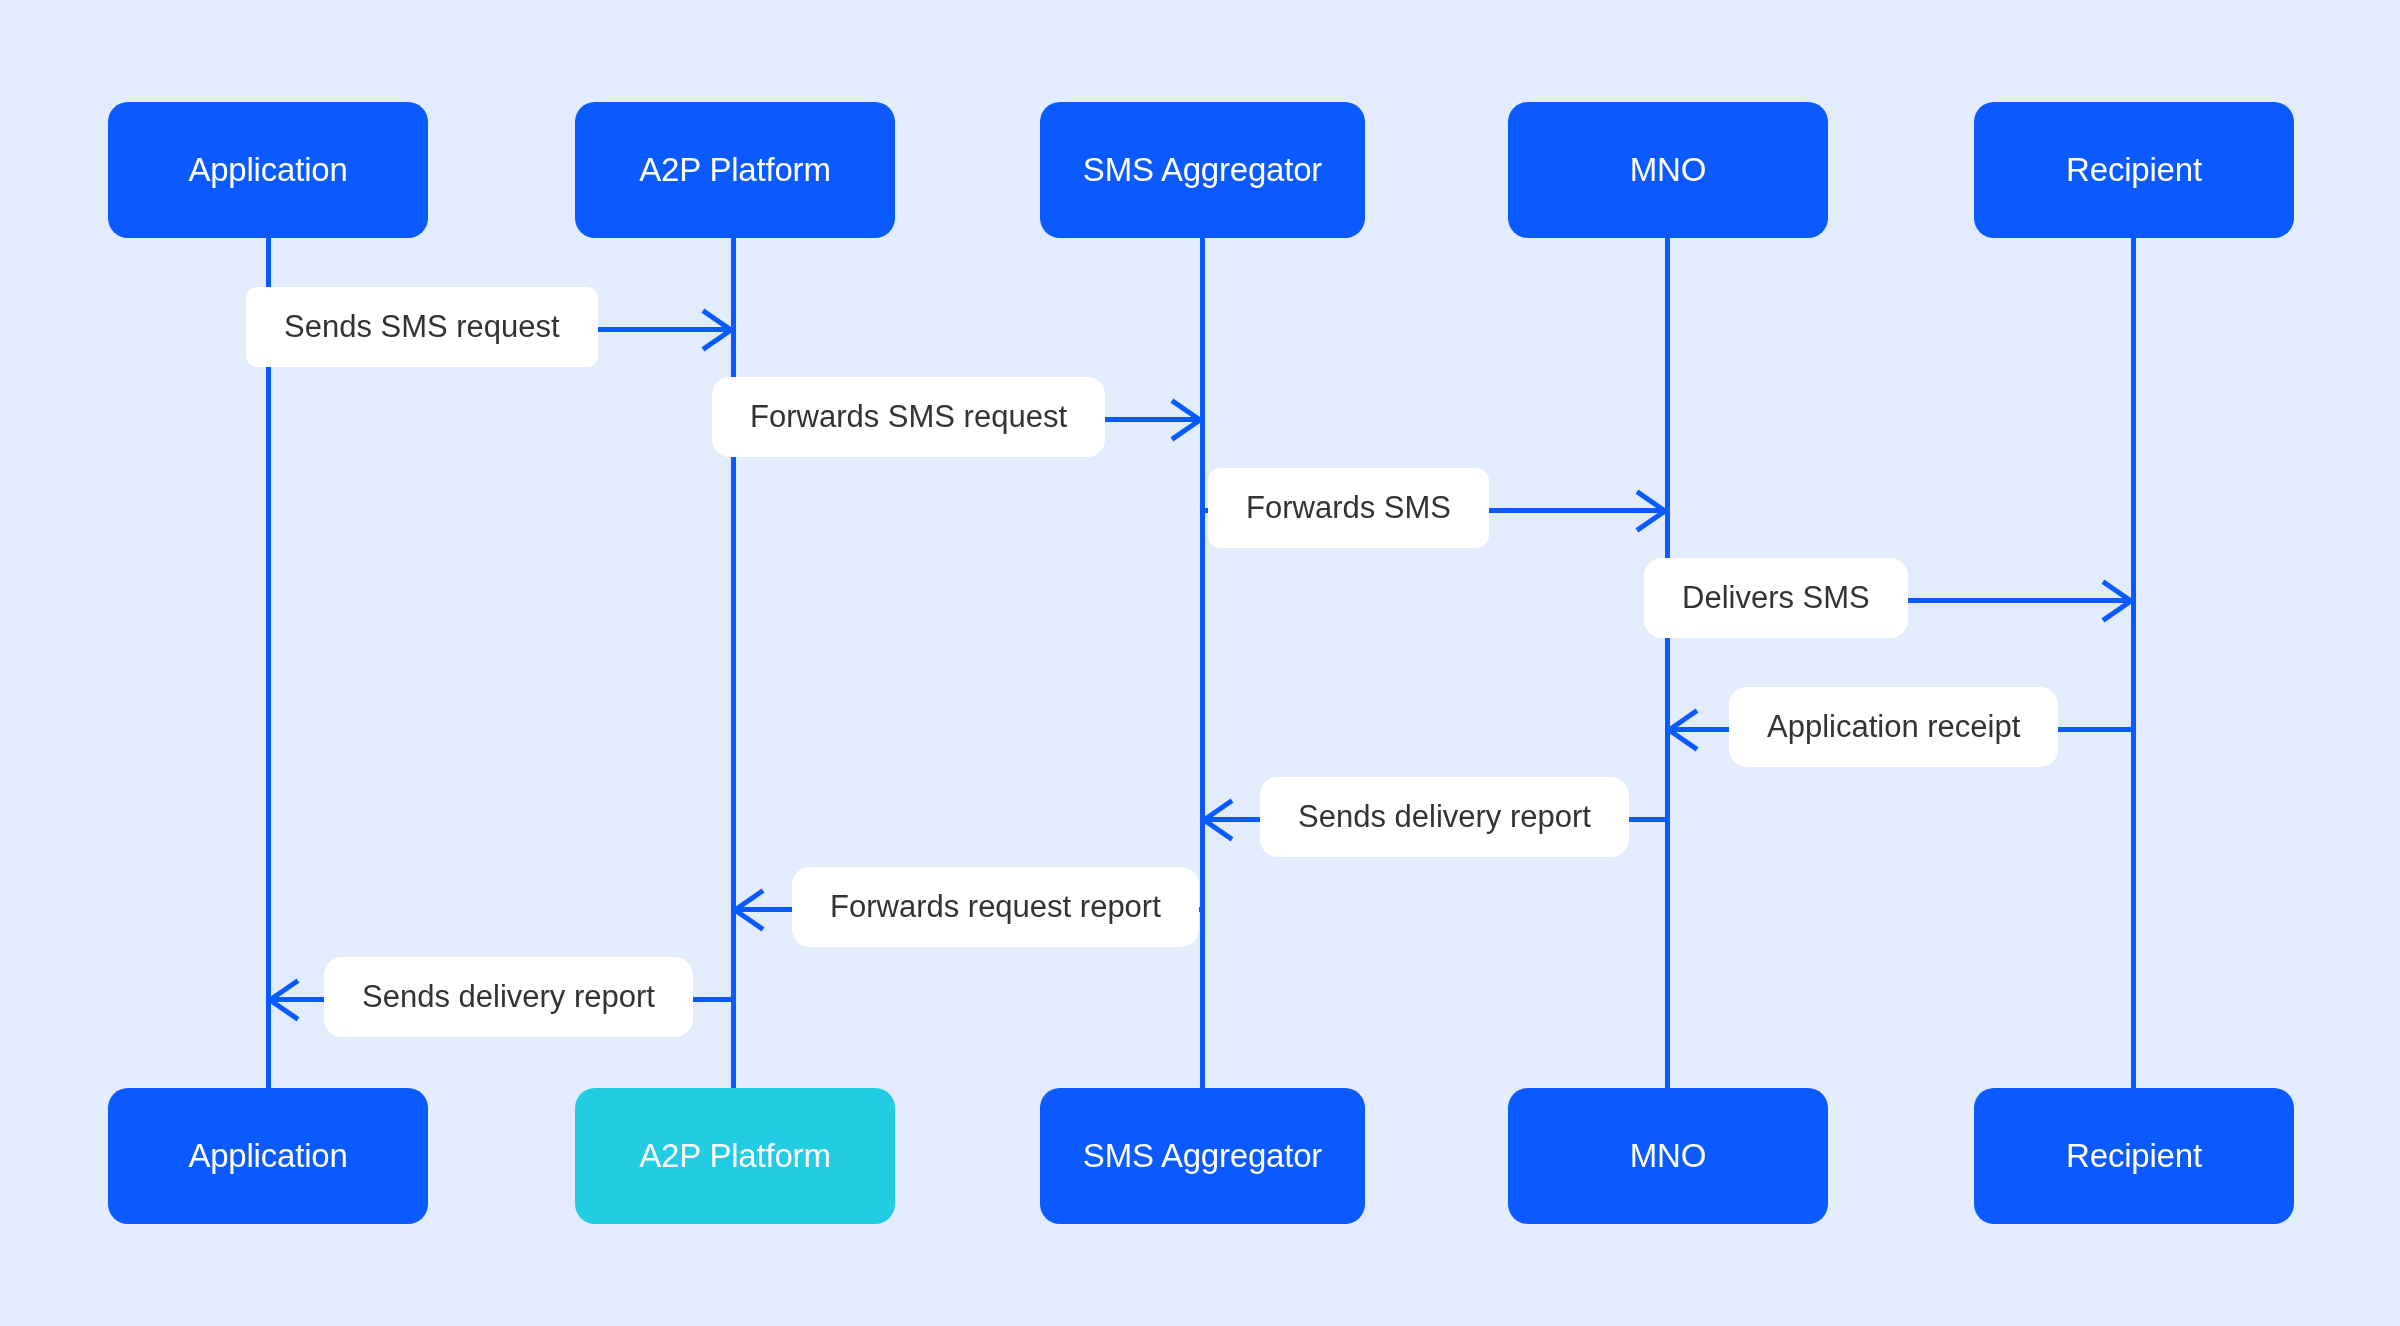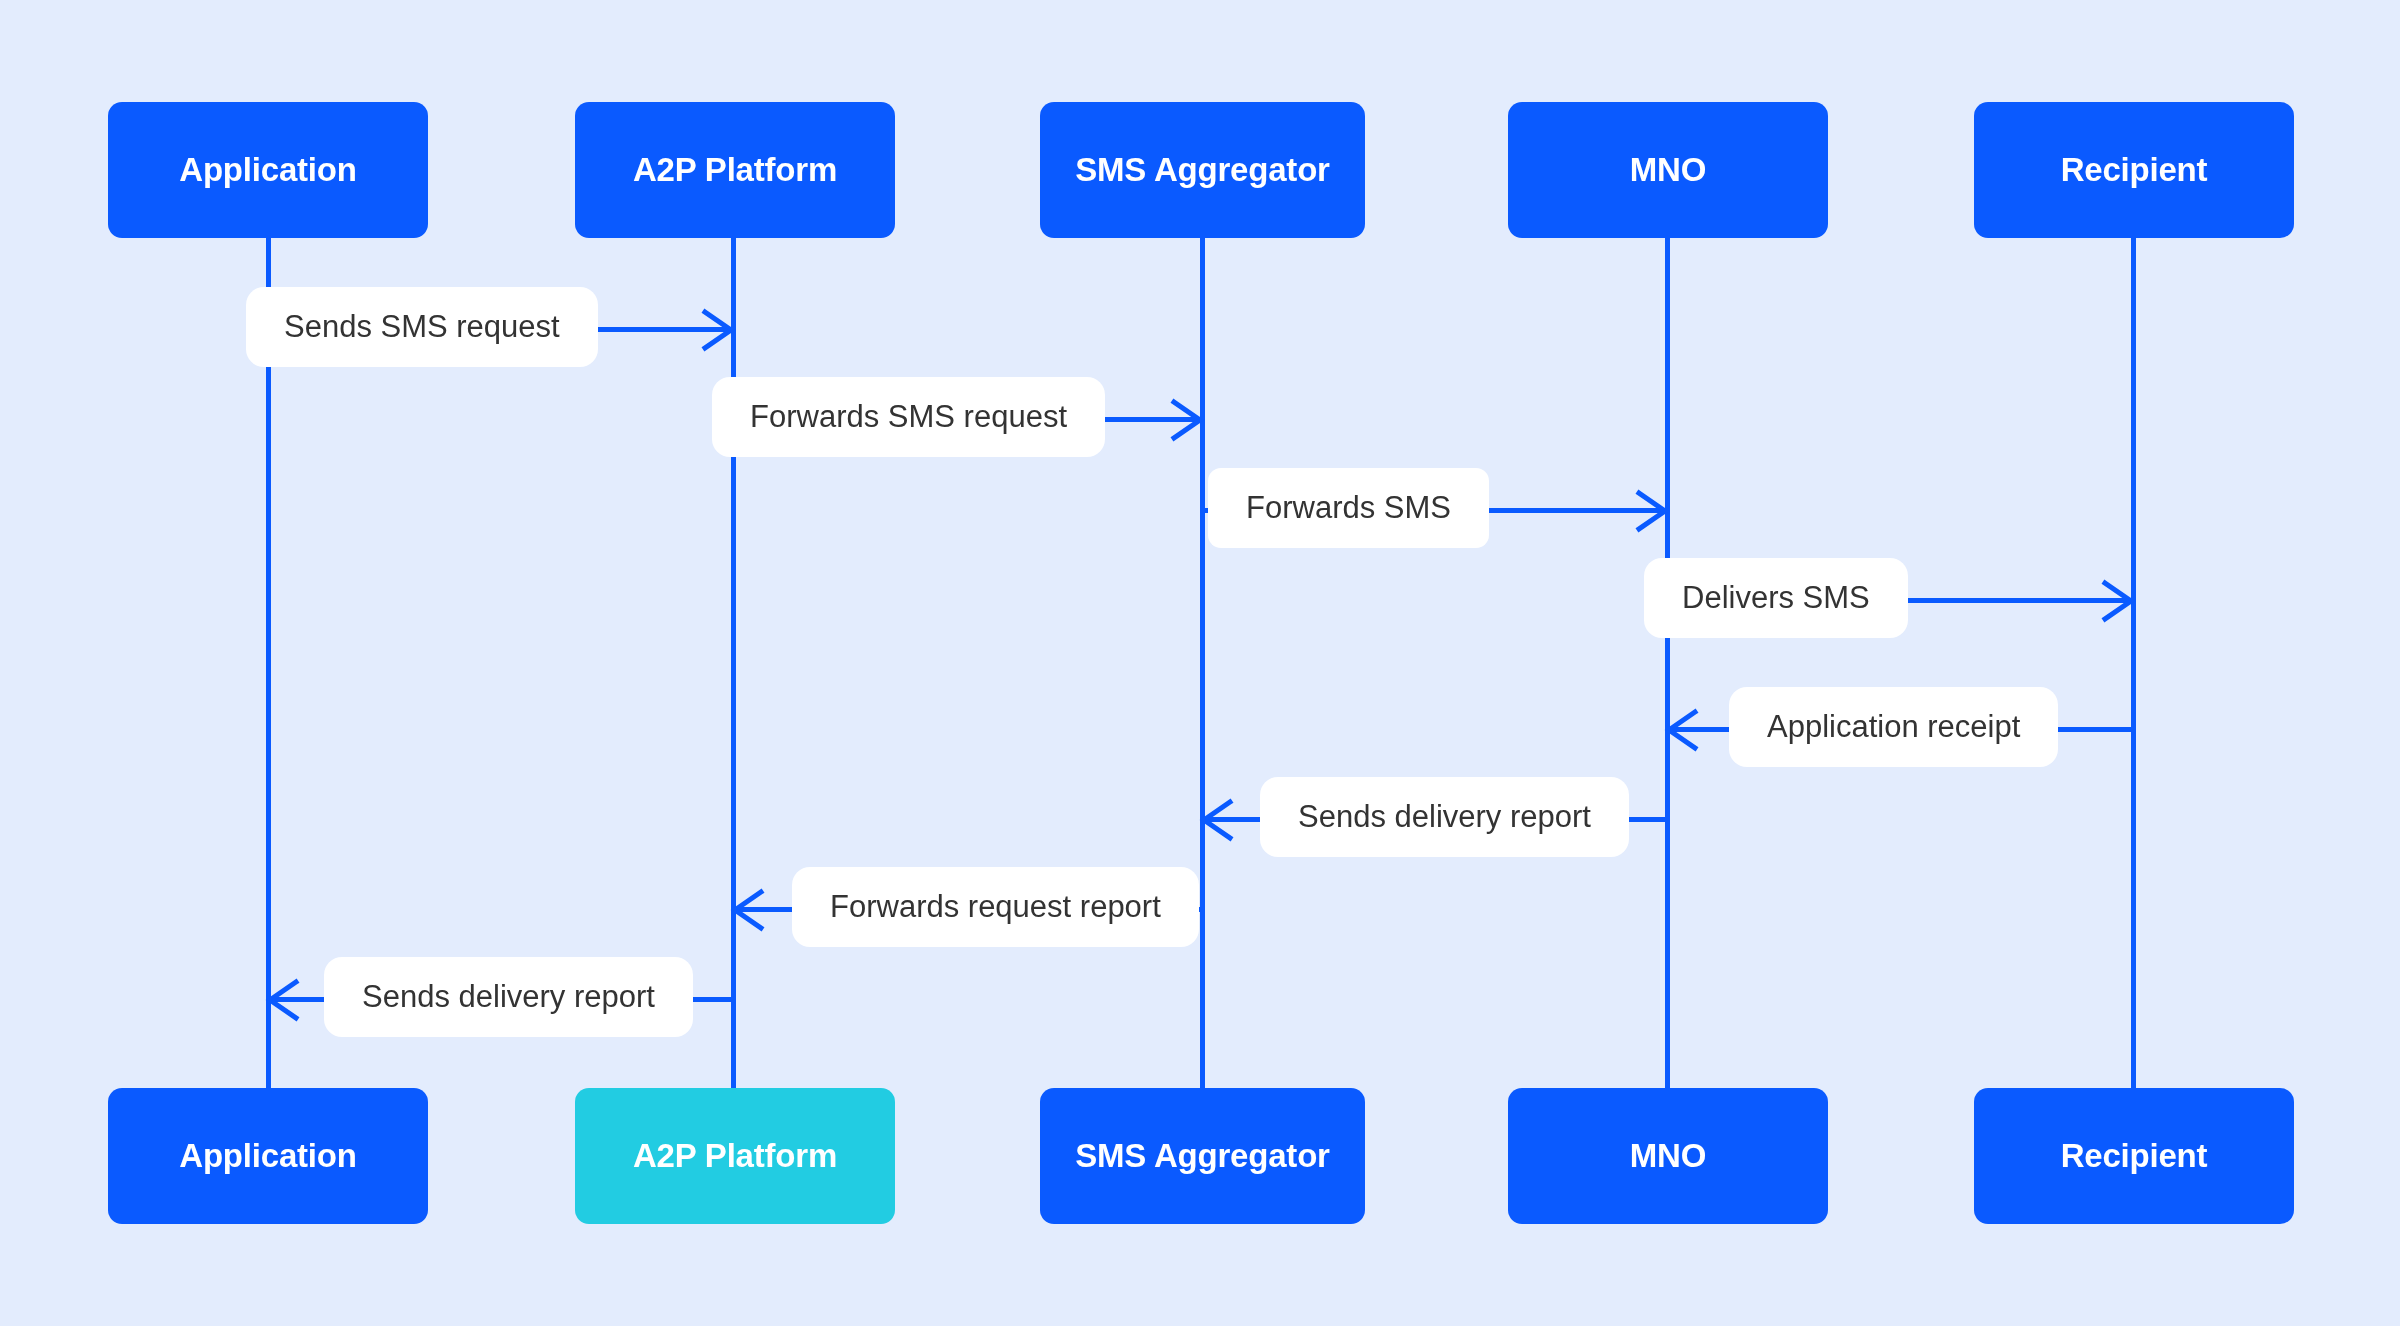--- a/index.html
+++ b/index.html
@@ -15,28 +15,28 @@
   #diagram {
     position: relative;
     width: 2400px;
     height: 1326px;
   }
 
   
   .participant-box {
     position: absolute;
     height: 136px;
-    border-radius: 14px;
+    border-radius: 20px;
     background: #0a5aff;
     display: flex;
     align-items: center;
     justify-content: center;
     color: #ffffff;
     font-size: 33px;
-    font-weight: bold;
+    font-weight: normal;
     letter-spacing: -0.2px;
     white-space: nowrap;
   }
   .participant-box.highlight { background: #22cce2; }
 
   
   .lifeline {
     position: absolute;
     width: 5px;
     background: #0a5aff;
@@ -106,21 +106,21 @@
     </div>
 
   <div id="messages">
       <div class="message" style="left: 0px; top: 327px;">
         <div class="msg-line" style="left: 268px; width: 465px;"></div>
         <div class="msg-head" style="left: 701px;">
           <svg width="34" height="44" viewBox="0 0 34 44">
             <path d="M4 4 L30 22 L4 40" fill="none" stroke="#0a5aff" stroke-width="5" stroke-linecap="square" stroke-linejoin="miter"></path>
           </svg>
         </div>
-        <div class="msg-label" style="left: 246px;">
+        <div class="msg-label" style="left: 246px; border-radius: 11px;">
           <span>Sends SMS request</span>
         </div>
       </div>
       <div class="message" style="left: 0px; top: 417px;">
         <div class="msg-line" style="left: 733px; width: 469px;"></div>
         <div class="msg-head" style="left: 1170px;">
           <svg width="34" height="44" viewBox="0 0 34 44">
             <path d="M4 4 L30 22 L4 40" fill="none" stroke="#0a5aff" stroke-width="5" stroke-linecap="square" stroke-linejoin="miter"></path>
           </svg>
         </div>

